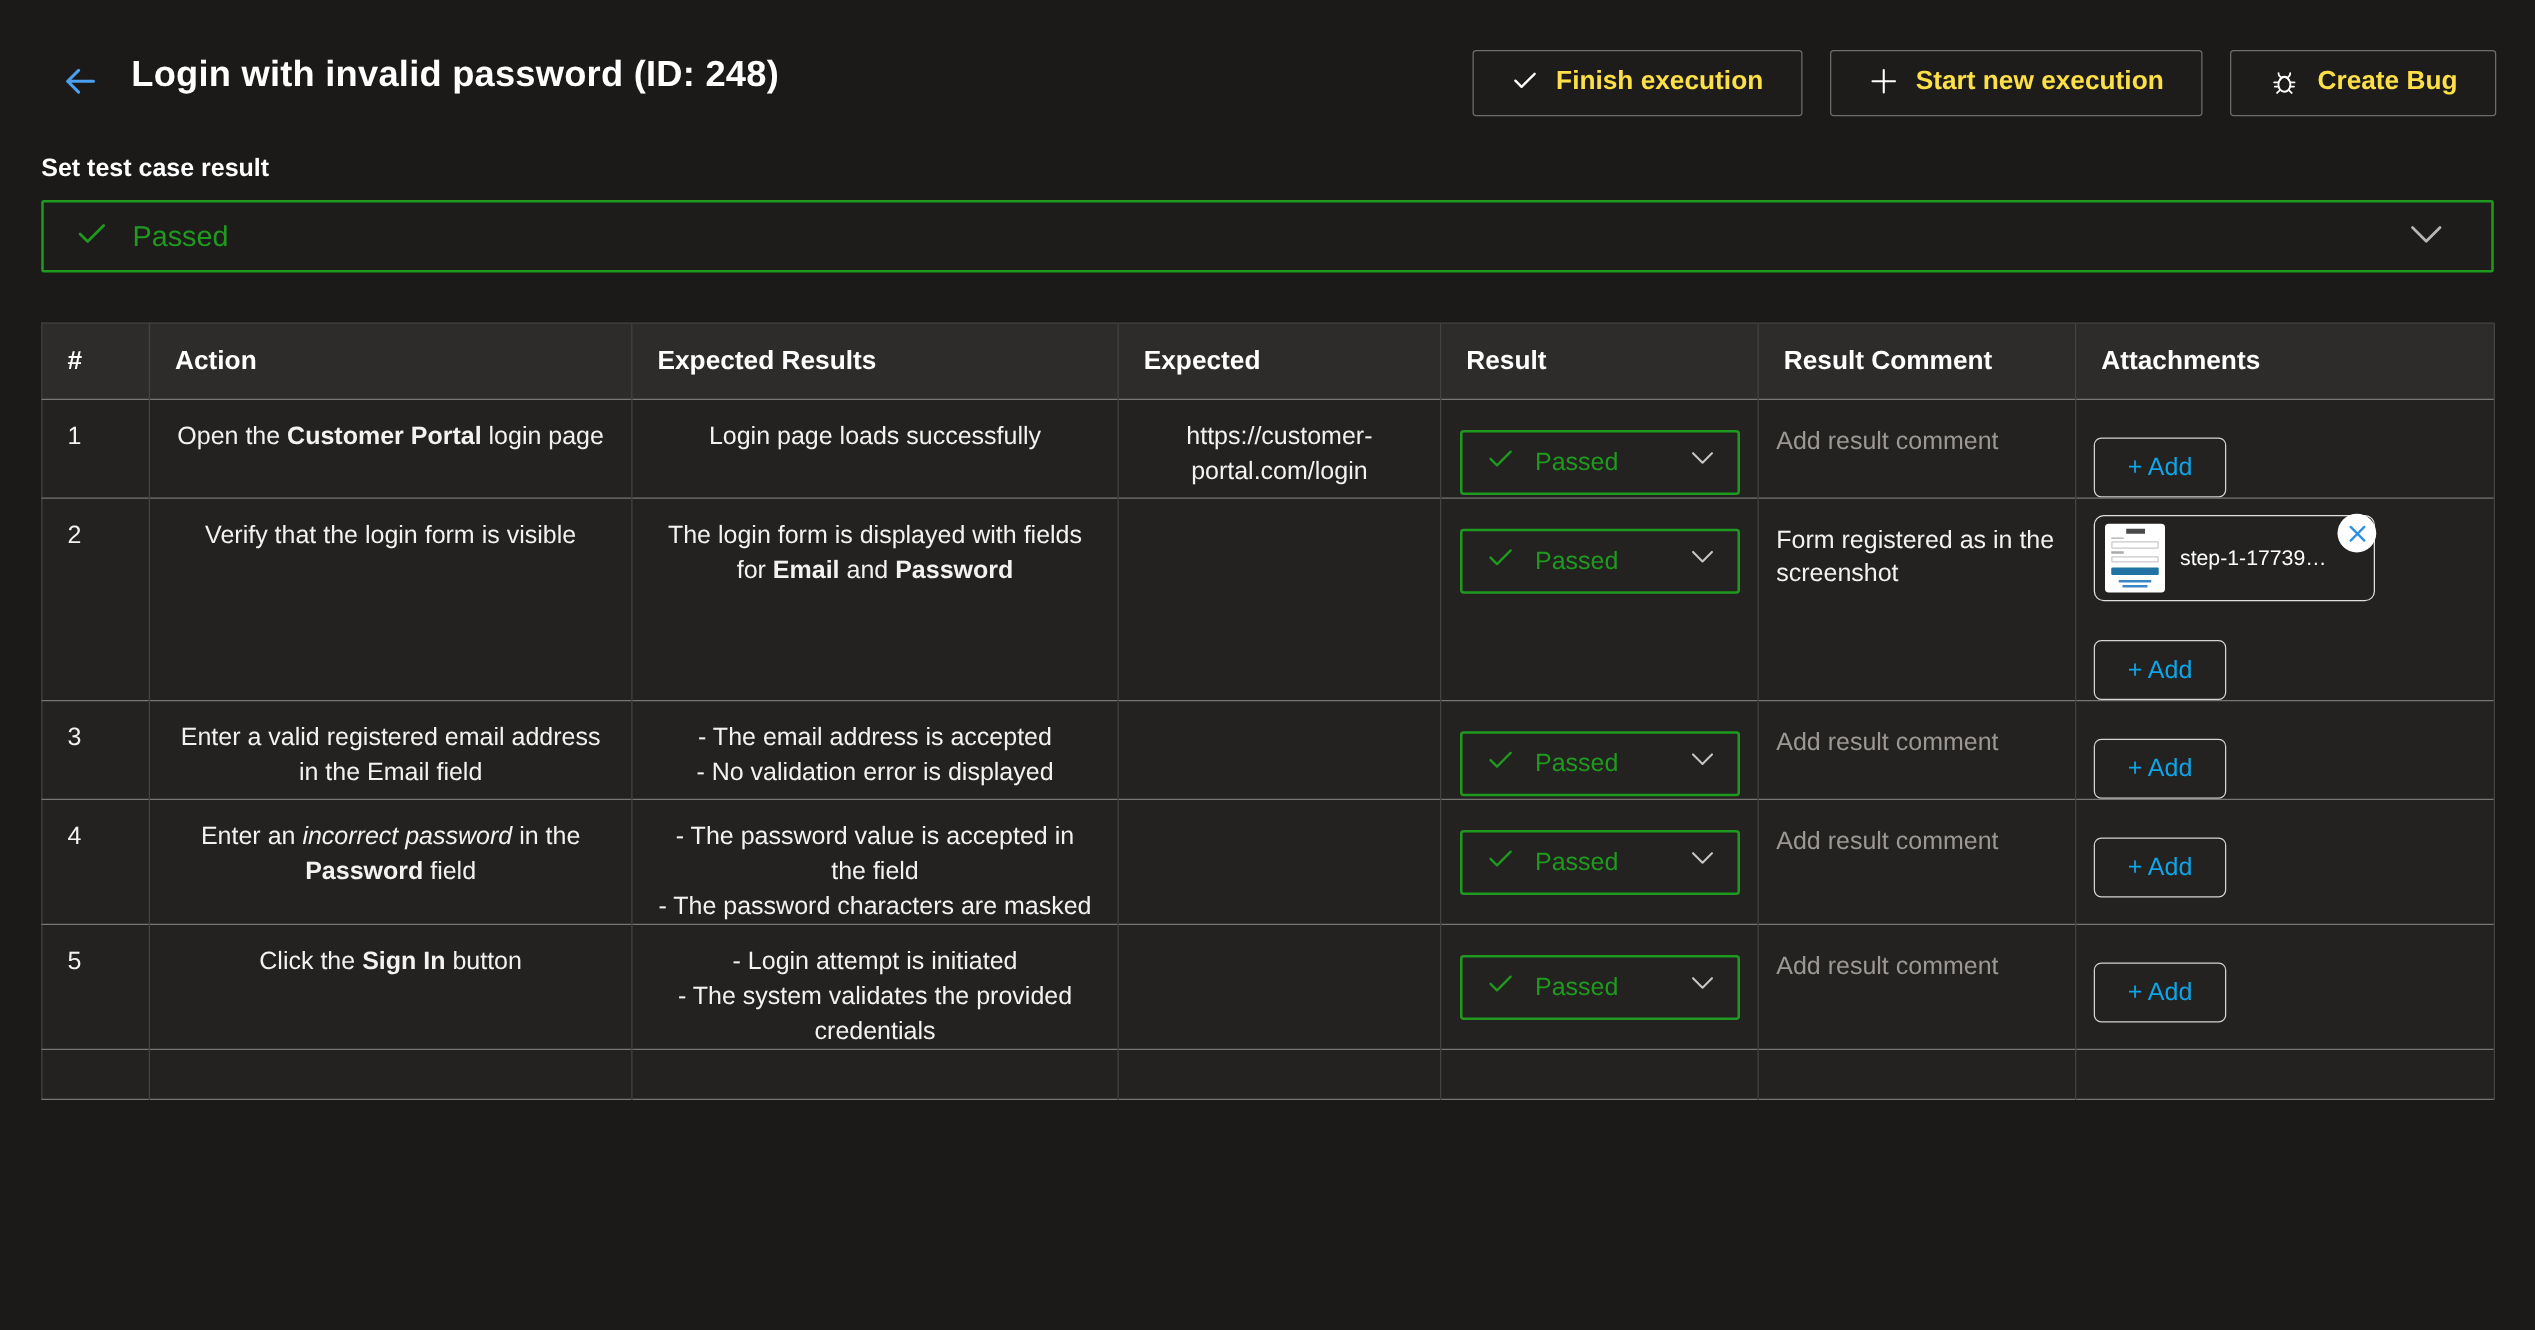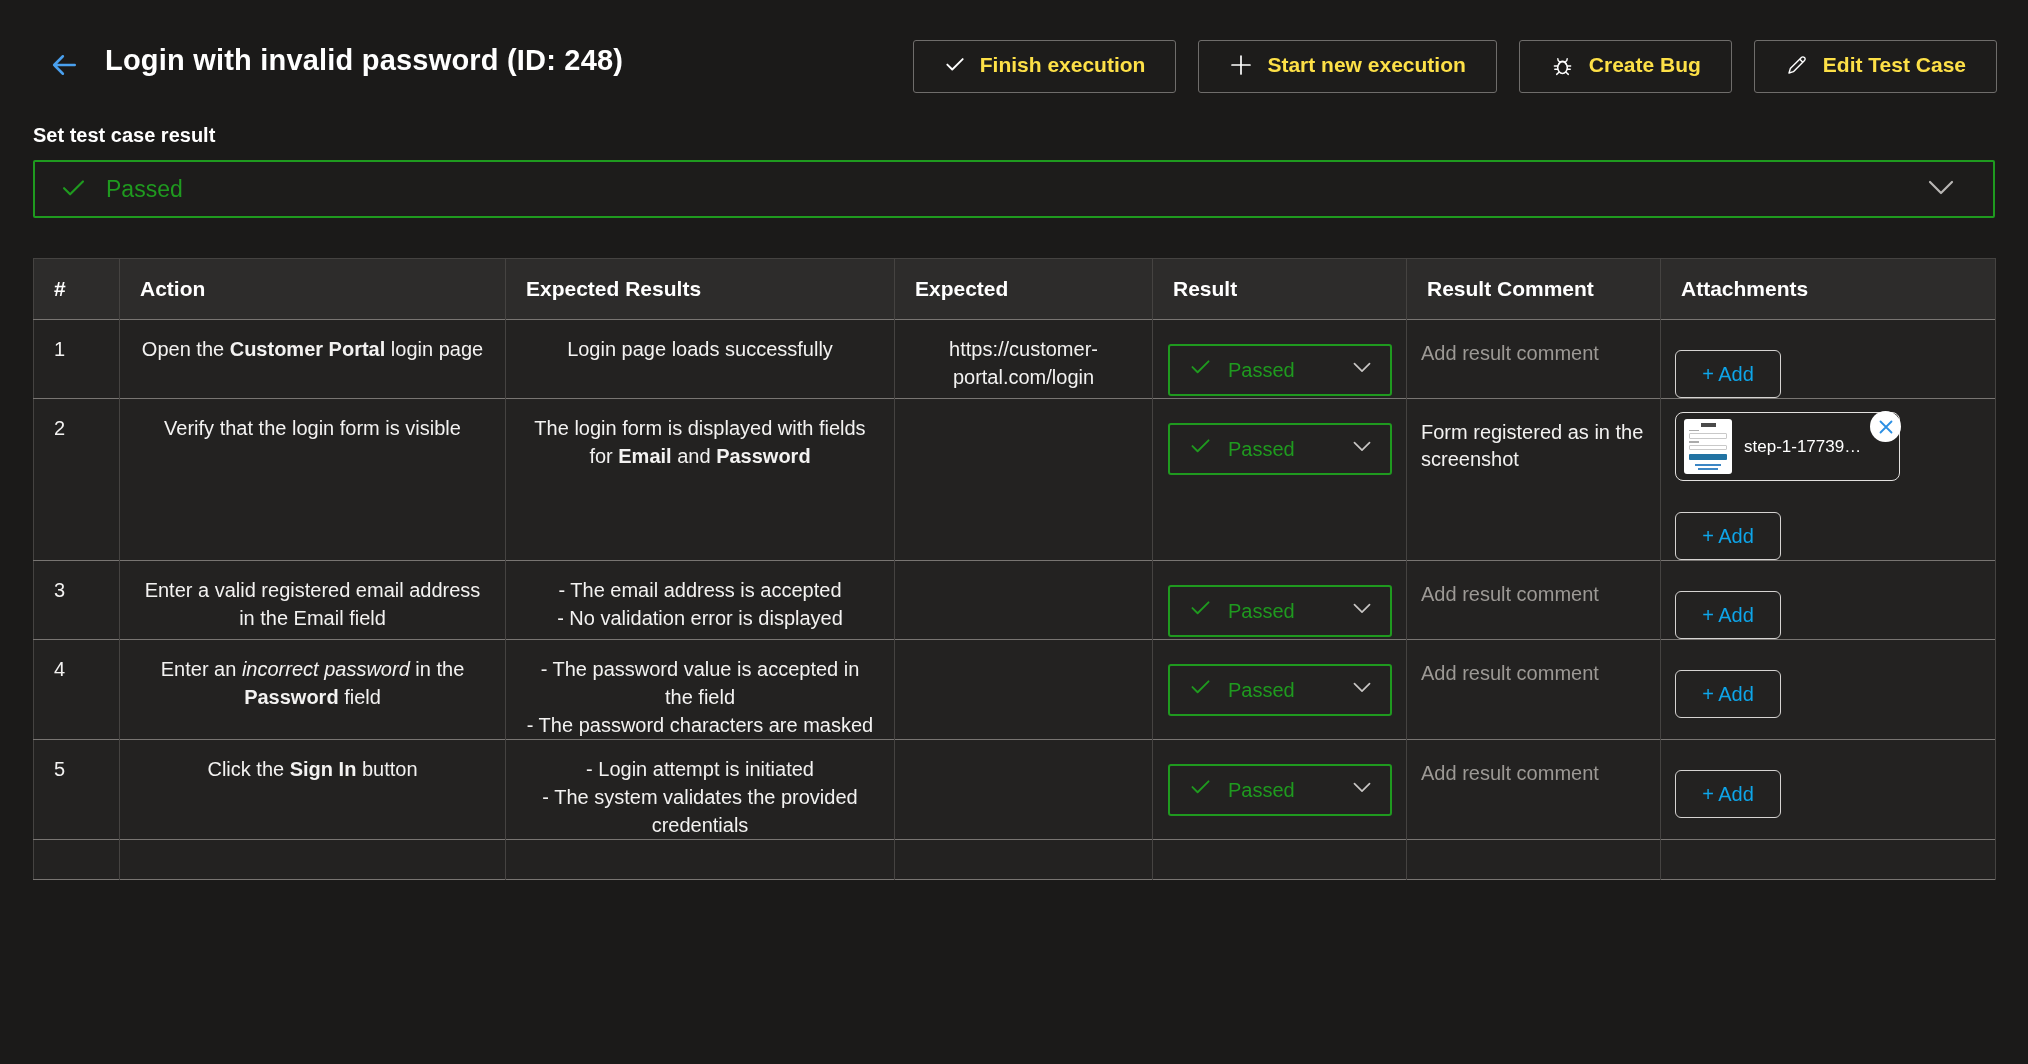--- a/index.html
+++ b/index.html
@@ -146,29 +146,20 @@
       <span>
         <svg width="25" height="25" viewBox="0 0 24 24" fill="none" stroke="#ffffff" stroke-width="1.4" stroke-linecap="round">
           <ellipse cx="12" cy="14" rx="4.6" ry="5.6"></ellipse>
           <path d="M8.6 10.5c.6-1.6 1.9-2.5 3.4-2.5s2.8.9 3.4 2.5"></path>
           <path d="M9 8.2C8 7.7 7.5 6.7 7.5 5.4M15 8.2c1-.5 1.5-1.5 1.5-2.8"></path>
           <path d="M7.4 12.4H4.2M7.4 15.6H4.6M8.6 18.4l-2.2 2.1M16.6 12.4h3.2M16.6 15.6h2.8M15.4 18.4l2.2 2.1"></path>
         </svg>
       </span>
       <span>Create Bug</span>
     </button>
-    <button class="tb-btn">
-      <span>
-        <svg width="24" height="24" viewBox="0 0 24 24">
-            <path d="M4 20l1.3-4.4L16.4 4.5a2.1 2.1 0 013 0l.1.1a2.1 2.1 0 010 3L8.4 18.7 4 20z" fill="none" stroke="#ffffff" stroke-width="1.4" stroke-linejoin="round"></path>
-            <path d="M14.8 6.2l3 3" stroke="#ffffff" stroke-width="1.4"></path>
-          </svg>
-      </span>
-      <span>Edit Test Case</span>
-    </button>
   </div>
 </div>
 
 <div class="section-label">Set test case result</div>
 
 <div class="result-dropdown">
   <span>
     <svg width="27" height="27" viewBox="0 0 20 20">
         <path d="M3 10.5l4.5 4.5L17 5.5" fill="none" stroke="#1f9a1f" stroke-width="1.6" stroke-linecap="round" stroke-linejoin="round"></path>
       </svg>

